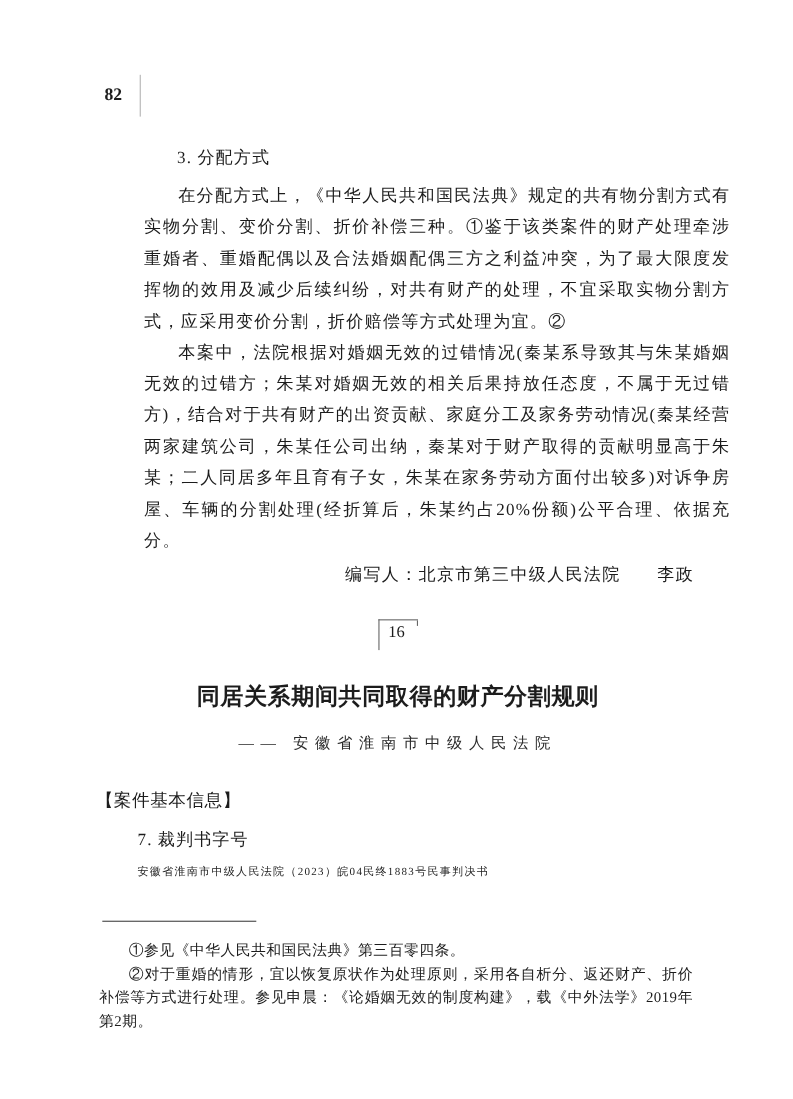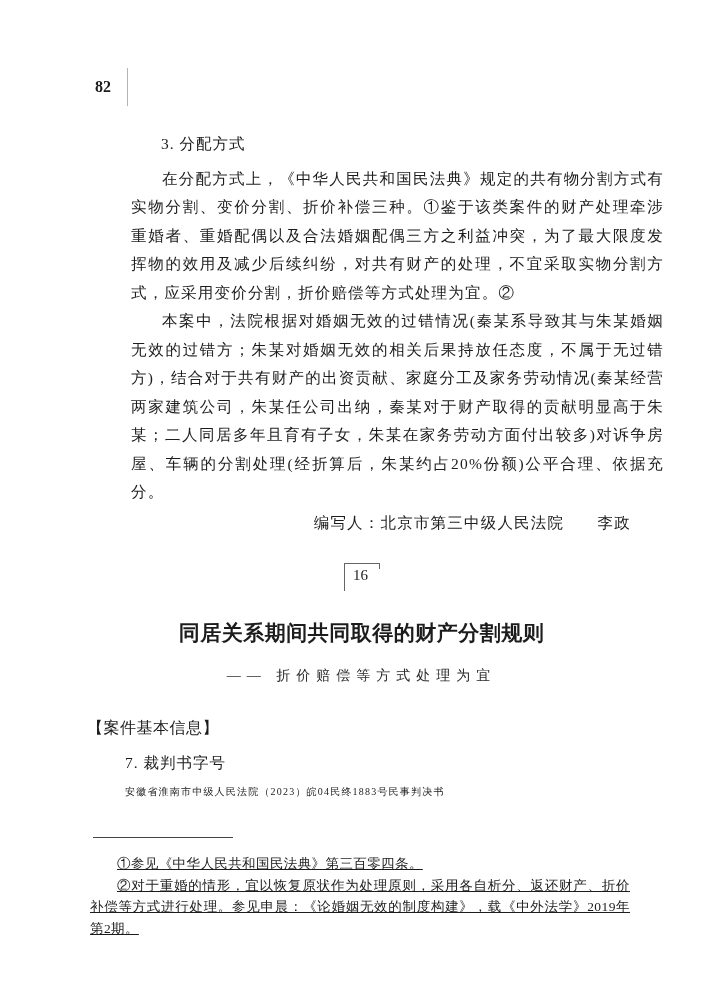--- a/index.html
+++ b/index.html
@@ -148,21 +148,20 @@
   .footnote-rule {
     width: 140px;
     height: 1px;
     background: #444;
     margin: 0 0 15px 3px;
   }
   .footnote {
     text-indent: 2em;
     text-align: justify;
     letter-spacing: 0.4px;
-    text-decoration: underline;
   }
 </style>
 </head>
 <body>
 
 <header class="page-header">
   <span class="page-number">82</span>
   <span class="header-divider"></span>
 </header>
 
@@ -171,21 +170,21 @@
   <p class="body-para">在分配方式上，《中华人民共和国民法典》规定的共有物分割方式有实物分割、变价分割、折价补偿三种。①鉴于该类案件的财产处理牵涉重婚者、重婚配偶以及合法婚姻配偶三方之利益冲突，为了最大限度发挥物的效用及减少后续纠纷，对共有财产的处理，不宜采取实物分割方式，应采用变价分割，折价赔偿等方式处理为宜。②</p>
   <p class="body-para">本案中，法院根据对婚姻无效的过错情况(秦某系导致其与朱某婚姻无效的过错方；朱某对婚姻无效的相关后果持放任态度，不属于无过错方)，结合对于共有财产的出资贡献、家庭分工及家务劳动情况(秦某经营两家建筑公司，朱某任公司出纳，秦某对于财产取得的贡献明显高于朱某；二人同居多年且育有子女，朱某在家务劳动方面付出较多)对诉争房屋、车辆的分割处理(经折算后，朱某约占20%份额)公平合理、依据充分。</p>
   <p class="author-line">编写人：北京市第三中级人民法院　　李政</p>
 </main>
 
 <div class="case-number-box">
   <span>16</span>
 </div>
 
 <h1 class="case-title">同居关系期间共同取得的财产分割规则</h1>
-<p class="case-subtitle">—— 折价赔偿等方式处理为宜</p>
+<p class="case-subtitle">—— 安徽省淮南市中级人民法院</p>
 
 <h2 class="case-info-heading">【案件基本信息】</h2>
 <p class="case-info-item">7. 裁判书字号</p>
 <p class="case-info-value">安徽省淮南市中级人民法院（2023）皖04民终1883号民事判决书</p>
 
 <footer class="footnotes">
   <div class="footnote-rule"></div>
   <p class="footnote">①参见《中华人民共和国民法典》第三百零四条。</p>
   <p class="footnote">②对于重婚的情形，宜以恢复原状作为处理原则，采用各自析分、返还财产、折价补偿等方式进行处理。参见申晨：《论婚姻无效的制度构建》，载《中外法学》2019年第2期。</p>
 </footer>

